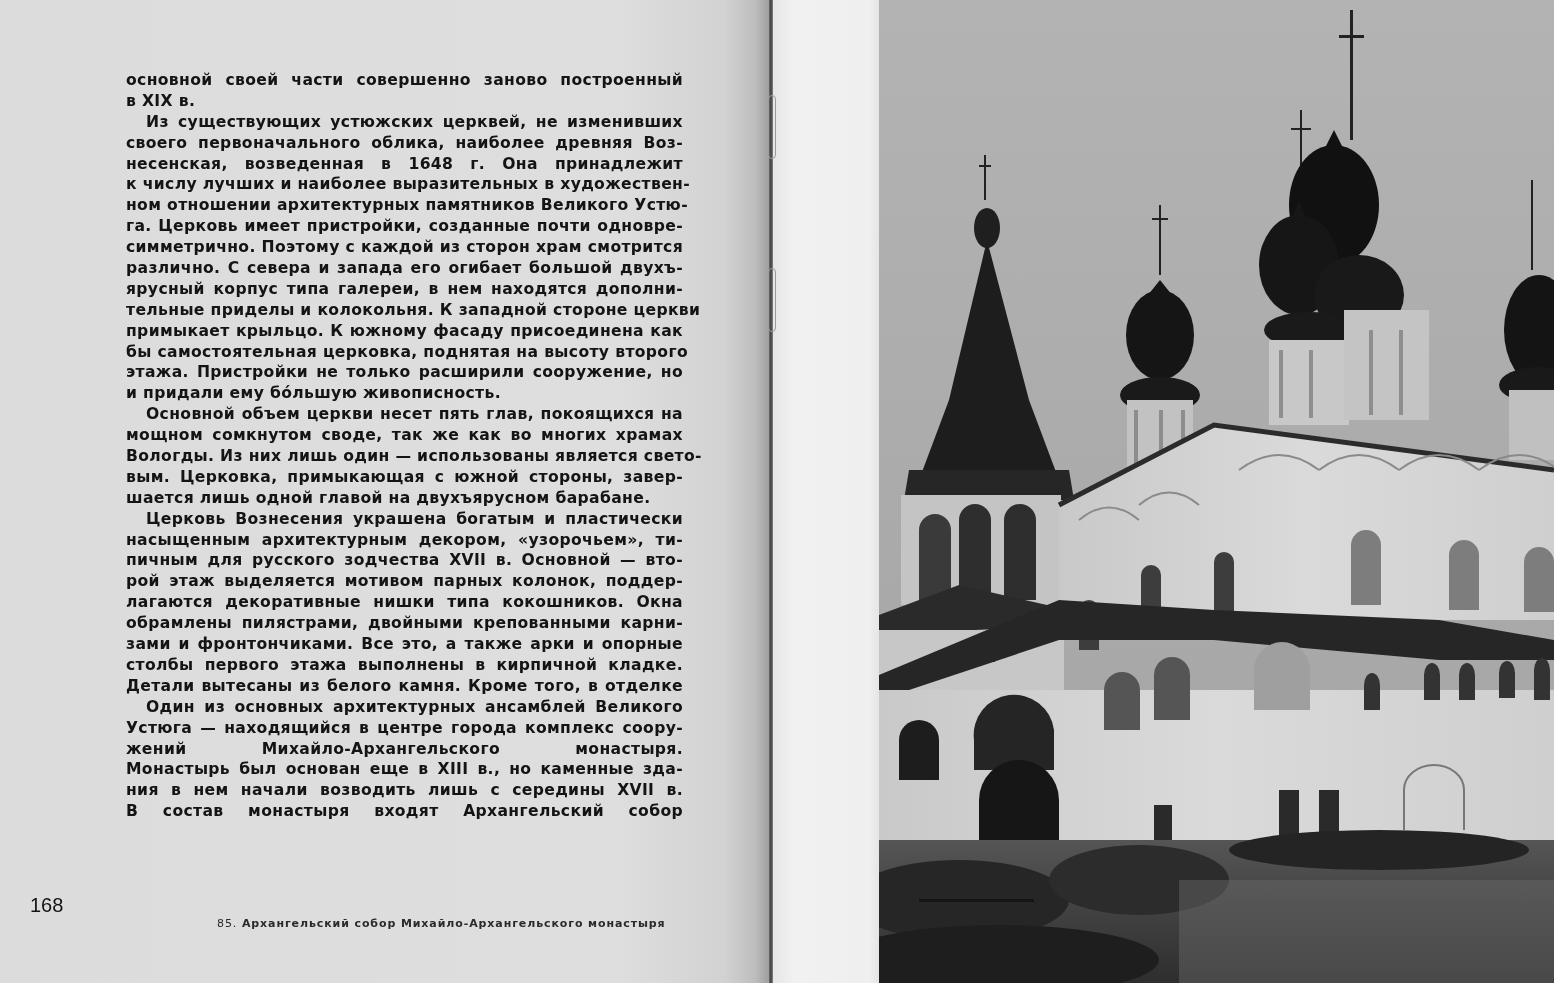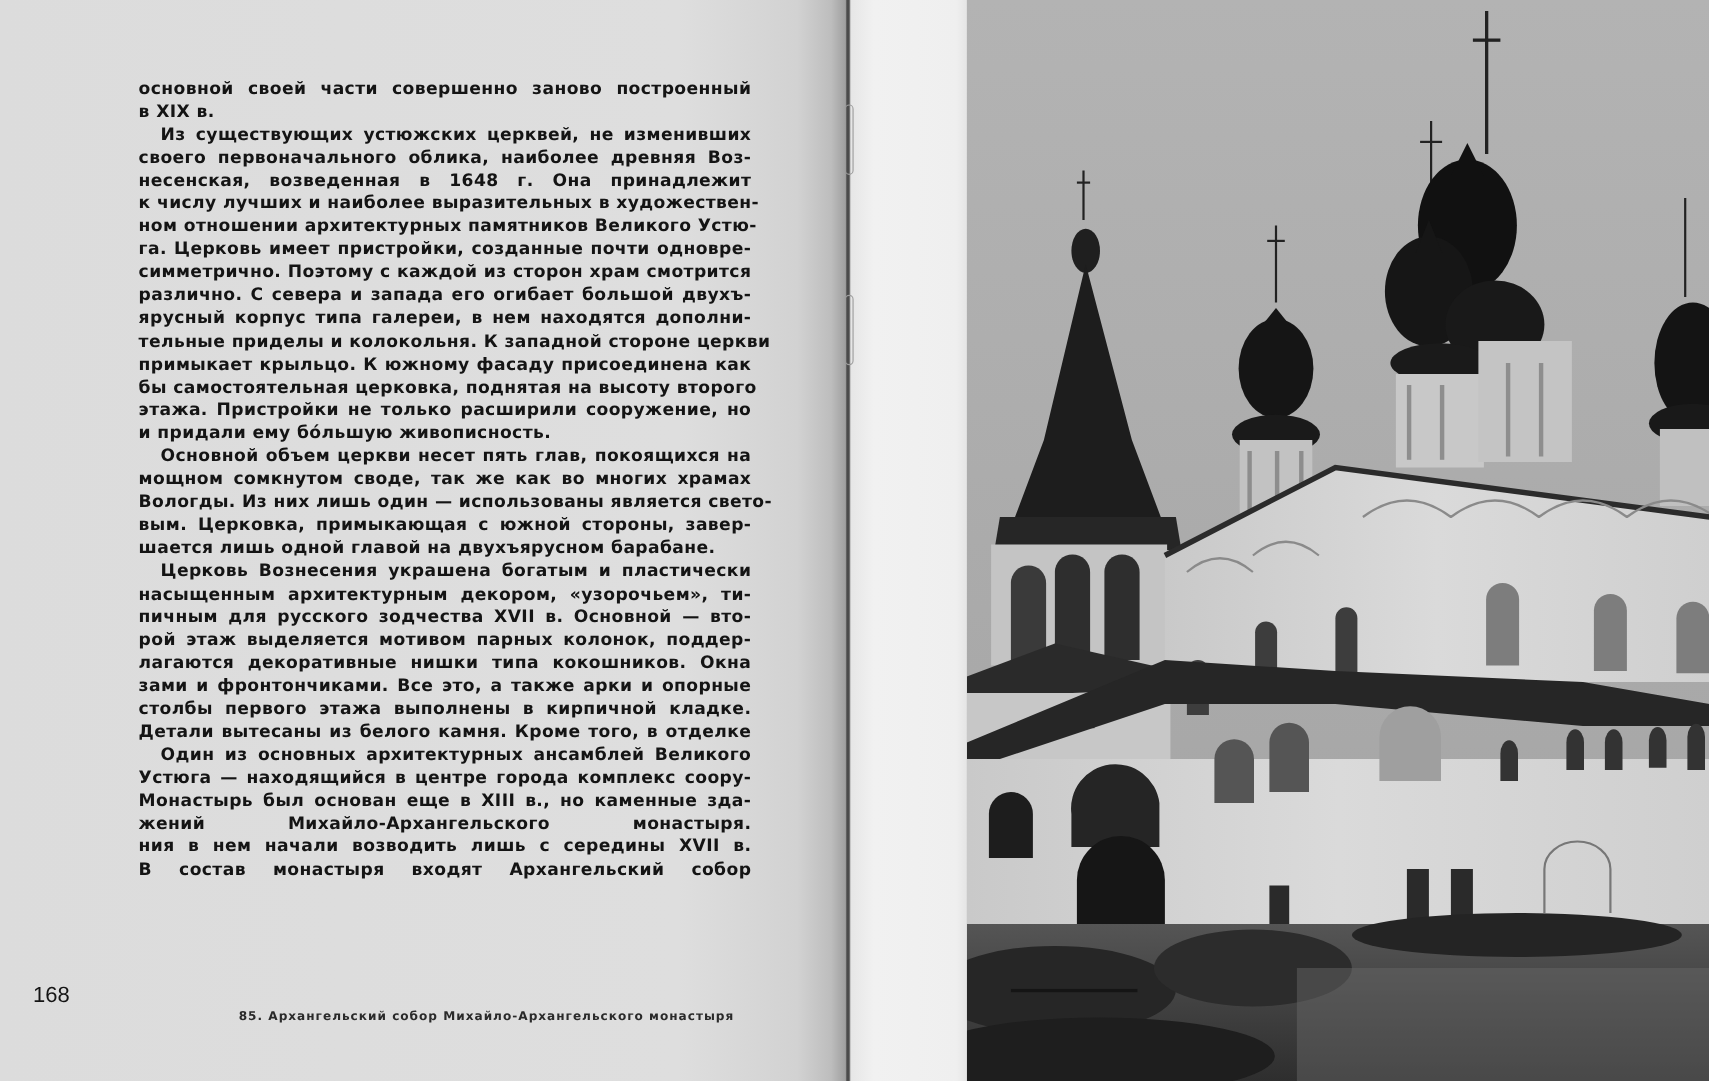--- a/index.html
+++ b/index.html
@@ -39,21 +39,21 @@
   .page-number {
     position:absolute; left:30px; top:894px;
     font-size:20px; font-weight:normal; color:#141414;
     font-family:"Liberation Sans", sans-serif;
   }
   .caption {
     position:absolute; left:217px; top:917px;
     font-size:11px; color:#2a2a2a; letter-spacing:0.9px;
     font-family:"DejaVu Sans", sans-serif; font-weight:bold;
   }
-  .caption .num { font-weight:bold; }
+  .caption .num { font-weight:normal; }
   .photo {
     position:absolute; left:879px; top:0; width:675px; height:983px;
     background:#a9a9a9; overflow:hidden;
   }
   .photo svg { display:block; }
 </style>
 </head>
 <body>
 
 <div class="left-page"></div>
@@ -86,28 +86,29 @@
   <span class="line">мощном сомкнутом своде, так же как во многих храмах</span>
   <span class="line">Вологды. Из них лишь один — использованы является свето-</span>
   <span class="line">вым. Церковка, примыкающая с южной стороны, завер-</span>
   <span class="line last">шается лишь одной главой на двухъярусном барабане.</span>
 
   <span class="line indent">Церковь Вознесения украшена богатым и пластически</span>
   <span class="line">насыщенным архитектурным декором, «узорочьем», ти-</span>
   <span class="line">пичным для русского зодчества XVII в. Основной — вто-</span>
   <span class="line">рой этаж выделяется мотивом парных колонок, поддер-</span>
   <span class="line">лагаются декоративные нишки типа кокошников. Окна</span>
+  <span class="line">обрамлены пилястрами, двойными крепованными карни-</span>
   <span class="line">зами и фронтончиками. Все это, а также арки и опорные</span>
   <span class="line">столбы первого этажа выполнены в кирпичной кладке.</span>
   <span class="line">Детали вытесаны из белого камня. Кроме того, в отделке</span>
 
   <span class="line indent">Один из основных архитектурных ансамблей Великого</span>
   <span class="line">Устюга — находящийся в центре города комплекс соору-</span>
+  <span class="line">жений Михайло-Архангельского монастыря.</span>
   <span class="line">Монастырь был основан еще в XIII в., но каменные зда-</span>
-  <span class="line">жений Михайло-Архангельского монастыря.</span>
   <span class="line">ния в нем начали возводить лишь с середины XVII в.</span>
   <span class="line">В состав монастыря входят Архангельский собор</span>
 </div>
 
 <div class="page-number">168</div>
 
 <div class="caption">
   <span class="num">85.</span>
   <span>Архангельский собор Михайло-Архангельского монастыря</span>
 </div>

